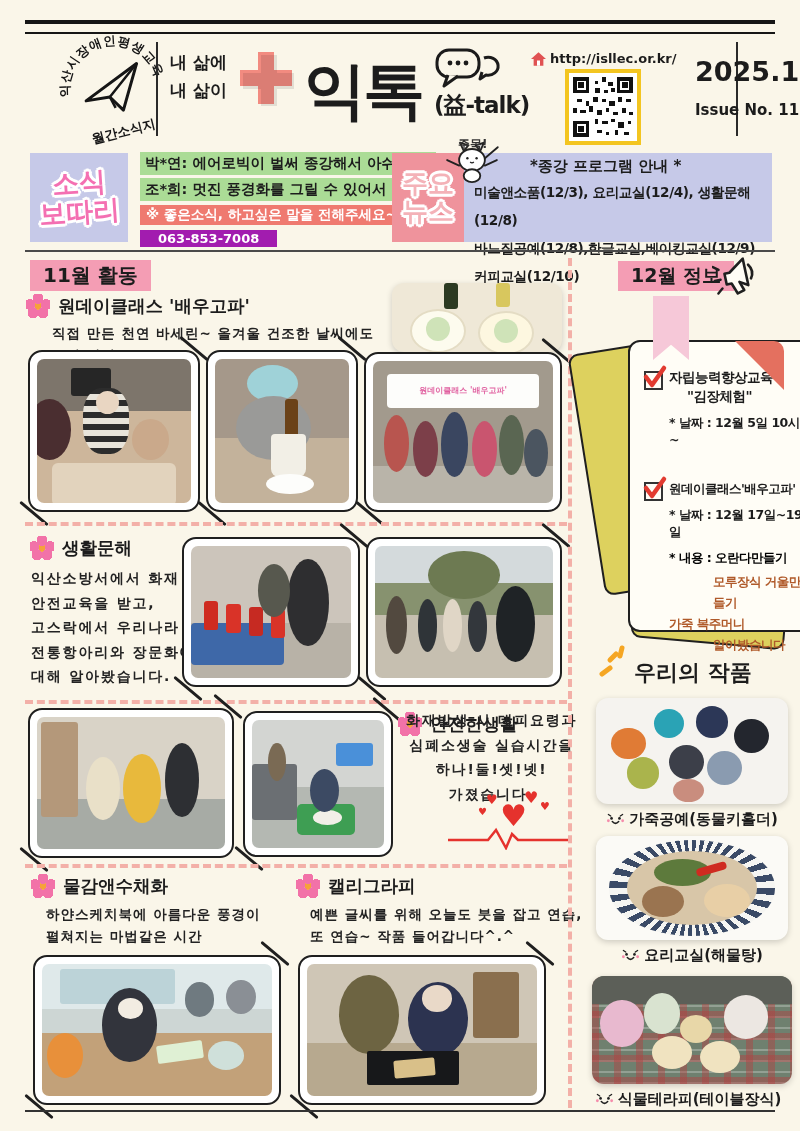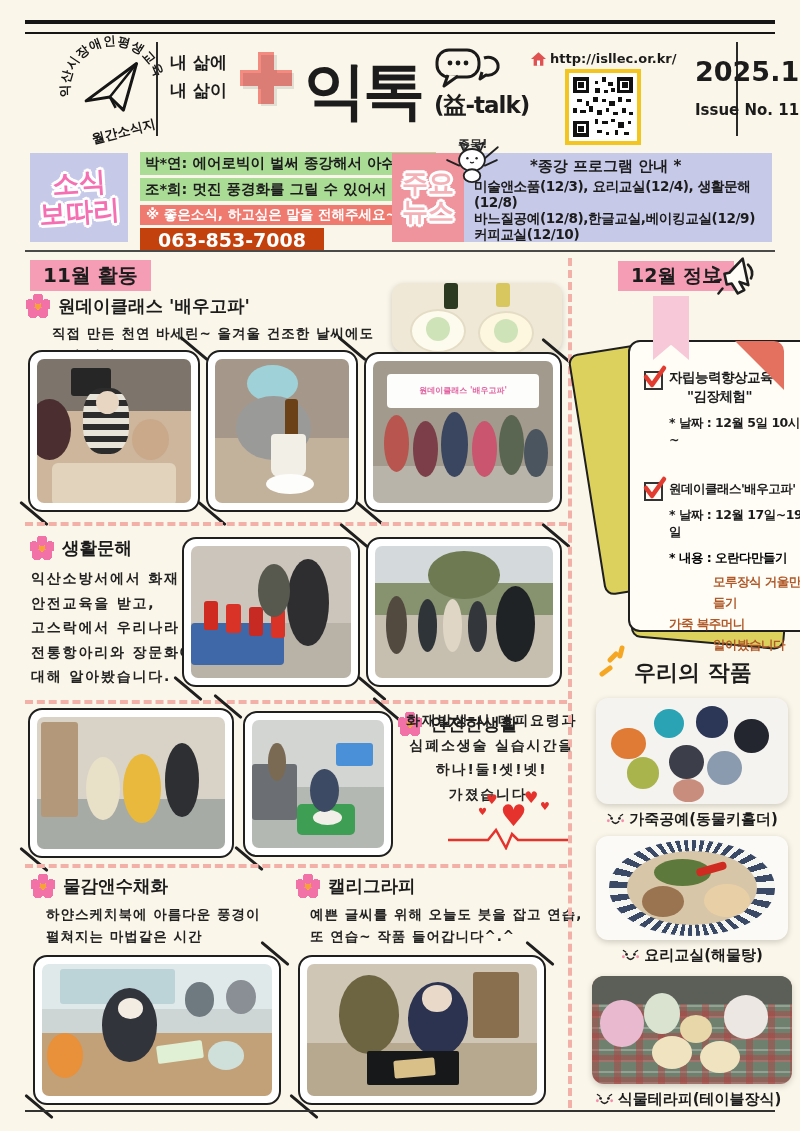--- a/index.html
+++ b/index.html
@@ -24,29 +24,29 @@
            display:flex;flex-direction:column;align-items:center;justify-content:center;}
   .bubble-txt{font-weight:900;line-height:1.05;color:#f470b2;
      text-shadow:-2px -2px 0 #fff,2px -2px 0 #fff,-2px 2px 0 #fff,2px 2px 0 #fff,
                  0 -3px 0 #fff,0 3px 0 #fff,-3px 0 0 #fff,3px 0 0 #fff;}
   .bag-box .bubble-txt{font-size:27px;transform:rotate(-4deg);}
   .bag-lines{position:absolute;left:140px;top:152px;}
   .hl-green{display:inline-block;background:#abdc96;font-size:14.5px;font-weight:800;
             padding:2px 5px;margin-bottom:3px;}
   .hl-red{display:inline-block;background:#ef7a70;color:#fff;font-size:13.5px;font-weight:800;
           padding:1px 6px;margin-bottom:3px;}
-  .hl-phone{display:inline-block;background:#c2410c;color:#fff;font-size:19px;font-weight:800;
+  .hl-phone{display:inline-block;background:#a21caf;color:#fff;font-size:13px;font-weight:800;
             padding:1px 18px;}
   .news-box{position:absolute;left:392px;top:153px;width:72px;height:89px;background:#ef939c;
             display:flex;flex-direction:column;align-items:center;justify-content:center;}
   .news-box .bubble-txt{font-size:26px;color:#f4b2b8;}
   .news-panel{position:absolute;left:464px;top:153px;width:308px;height:89px;background:#c6c9e8;
               padding:3px 0 0 10px;box-sizing:border-box;}
   .news-head{font-size:15px;font-weight:900;margin:1px 0 2px 56px;}
-  .news-line{font-size:13.6px;font-weight:800;line-height:16px;letter-spacing:-0.4px;}
+  .news-line{font-size:13.6px;font-weight:800;line-height:28px;letter-spacing:-0.4px;}
   .mascot{position:absolute;left:444px;top:138px;width:60px;}
   .mascot-callout{position:absolute;left:14px;top:-2px;font-size:12px;font-weight:800;color:#333;}
   
   .sec-label{position:absolute;background:#f49db4;padding:2px 13px;font-size:20px;font-weight:900;}
   .heading{position:absolute;display:flex;align-items:center;gap:8px;font-size:17.5px;font-weight:900;}
   .flower{width:24px;height:24px;flex:0 0 24px;background:
     radial-gradient(circle 5.5px at 12px 4.5px,#f272a8 98%,transparent),
     radial-gradient(circle 5.5px at 4px 10.5px,#f272a8 98%,transparent),
     radial-gradient(circle 5.5px at 20px 10.5px,#f272a8 98%,transparent),
     radial-gradient(circle 5.5px at 7px 19px,#f272a8 98%,transparent),

